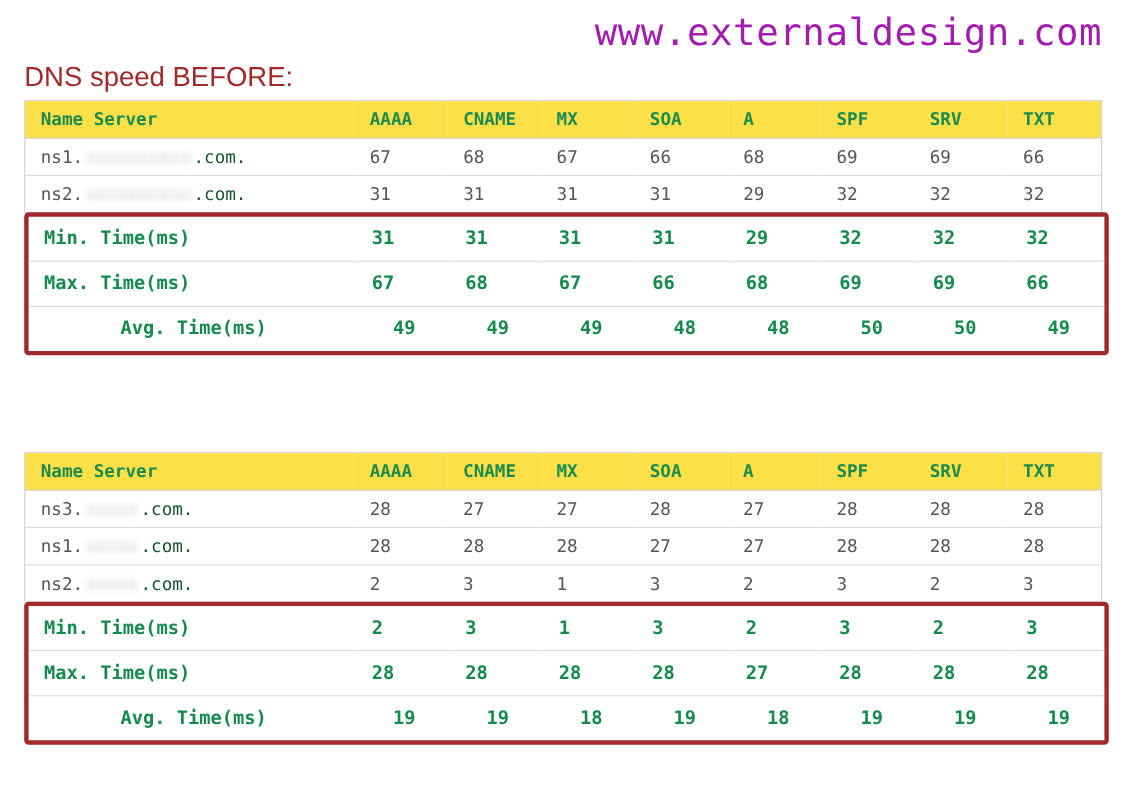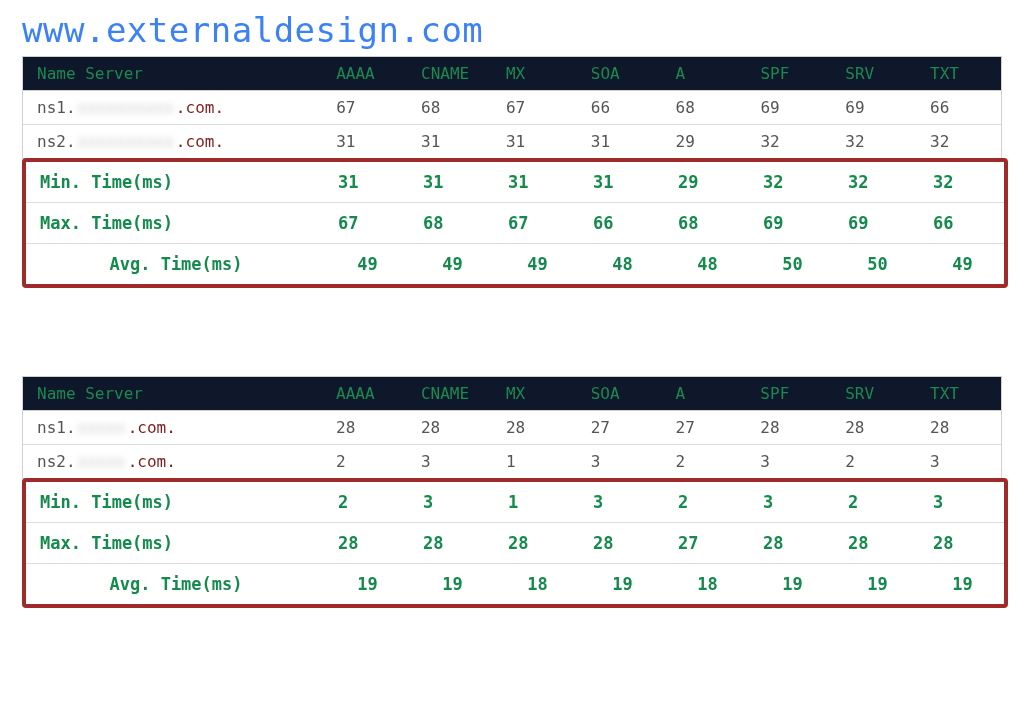--- a/index.html
+++ b/index.html
@@ -13,21 +13,22 @@
     color: #333;
   }
   .page {
     padding: 8px 22px 24px 22px;
   }
   .site-title {
     font-size: 34px;
     font-weight: 400;
     letter-spacing: 0.5px;
     margin: 2px 0 6px 0;
-    color: #3b82f6;
+    color: #a21caf;
+    text-align: right;
   }
   .section-heading {
     font-family: -apple-system, "Segoe UI", Arial, sans-serif;
     font-size: 25px;
     font-weight: 400;
     color: #a02a2a;
     margin: 4px 0 6px 0;
   }
   table.dns {
     width: 980px;
@@ -37,36 +38,36 @@
     font-family: "DejaVu Sans Mono", "Courier New", monospace;
     border: 1px solid #d0d0d0;
   }
   table.dns th, table.dns td {
     text-align: left;
     padding: 7px 12px 7px 14px;
     border-bottom: 1px solid #dcdcdc;
     font-weight: 400;
   }
   table.dns thead th {
-    background: #0f172a;
+    background: #fde047;
     color: #1a8a4f;
-    font-weight: 400;
+    font-weight: 700;
     border-bottom: 1px solid #cfcfcf;
   }
   table.dns col.ns   { width: 300px; }
   table.dns col.rec  { width: 85px;  }
 
   table.dns tbody td {
     color: #555;
   }
   table.dns tbody tr:last-child td {
     border-bottom: none;
   }
   .ns-prefix { color: #555; text-align: center; }
-  .ns-suffix { color: #7f1d1d; }
+  .ns-suffix { color: #14532d; }
   .blurred {
     display: inline-block;
     color: #c9c9c9;
     filter: blur(3.5px);
     padding: 0 2px;
   }
 
   .stats-box {
     border: 4px solid #a02a2a;
     border-radius: 4px;
@@ -95,20 +96,21 @@
   table.stats col.rec { width: 85px;  }
 
   .gap { height: 88px; }
 </style>
 </head>
 <body>
 
 <div class="page">
   <div class="site-title">www.externaldesign.com</div>
 
+  <div class="section-heading">DNS speed BEFORE:</div>
 
   <table class="dns">
     <colgroup>
         <col class="ns">
         <col class="rec">
         <col class="rec">
         <col class="rec">
         <col class="rec">
         <col class="rec">
         <col class="rec">
@@ -233,20 +235,33 @@
         <th>SOA</th>
         <th>A</th>
         <th>SPF</th>
         <th>SRV</th>
         <th>TXT</th>
       </tr>
     </thead>
     <tbody>
       <tr>
         <td>
+          <span class="ns-prefix">ns3.</span><span class="blurred">xxxxx</span><span class="ns-suffix">.com.</span>
+        </td>
+        <td>28</td>
+        <td>27</td>
+        <td>27</td>
+        <td>28</td>
+        <td>27</td>
+        <td>28</td>
+        <td>28</td>
+        <td>28</td>
+      </tr>
+      <tr>
+        <td>
           <span class="ns-prefix">ns1.</span><span class="blurred">xxxxx</span><span class="ns-suffix">.com.</span>
         </td>
         <td>28</td>
         <td>28</td>
         <td>28</td>
         <td>27</td>
         <td>27</td>
         <td>28</td>
         <td>28</td>
         <td>28</td>

